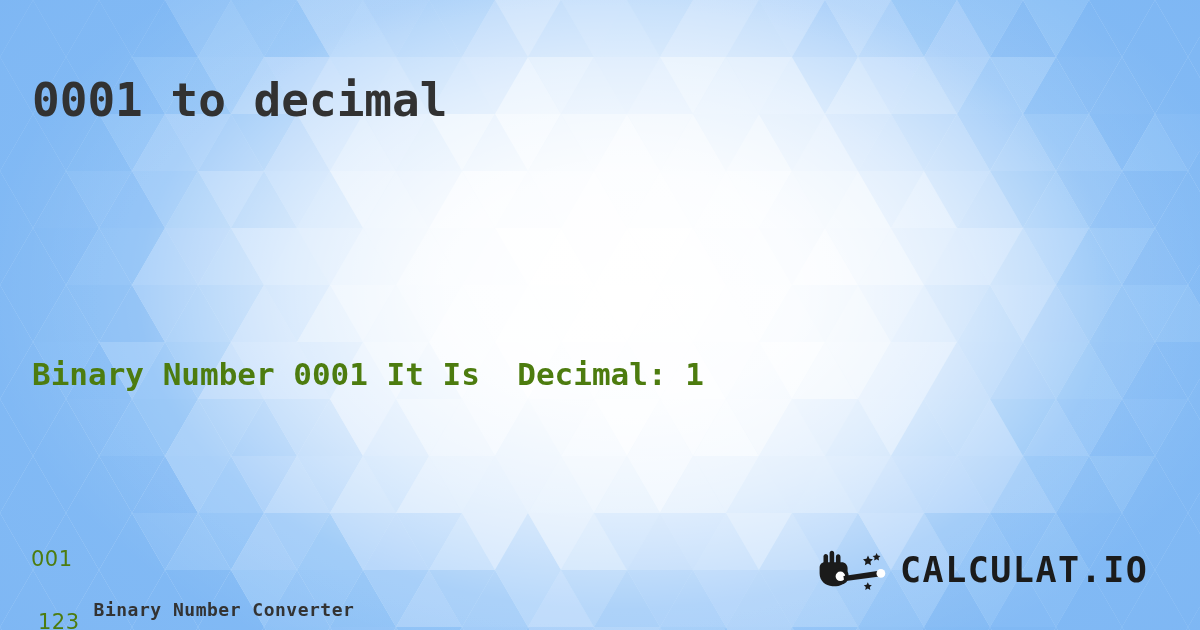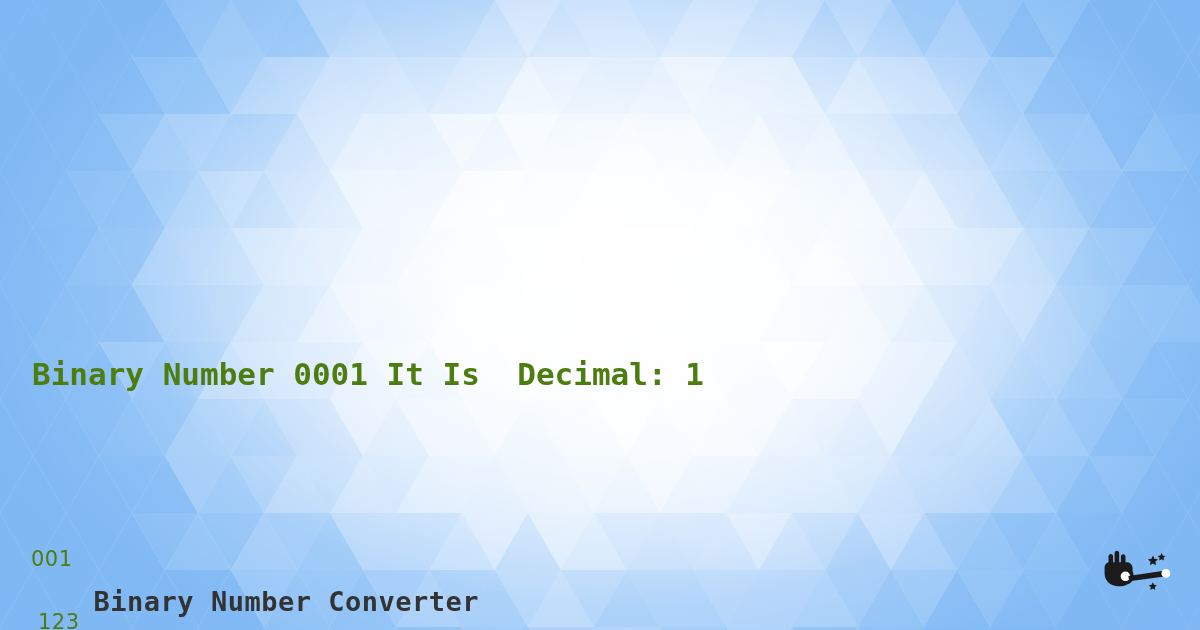--- a/index.html
+++ b/index.html
@@ -126,27 +126,27 @@
     font-weight: 400;
     line-height: 23px;
     color: #4d7c0f;
     letter-spacing: 0.5px;
     margin-right: 14px;
   }
   #brand-mark .mark-row { display: block; white-space: pre; }
   #brand-mark .mark-row.lower { padding-left: 7px; margin-top: 40px; }
   #brand-name {
     font-family: "DejaVu Sans Mono", monospace;
-    font-size: 27px;
+    font-size: 18px;
     font-weight: 700;
     color: #333333;
     white-space: pre;
     letter-spacing: 0.5px;
     position: relative;
-    top: 10px;
+    top: 18px;
   }
 
   #logo {
     position: absolute;
     right: 15px;
     top: 8px;
     display: flex;
     align-items: center;
     height: 46px;
   }
@@ -833,20 +833,21 @@
           <polygon points="1287.0,798.0 1320.0,741.0 1353.0,798.0" fill="rgb(130,186,245)"></polygon>
           <polygon points="1320.0,741.0 1353.0,798.0 1386.0,741.0" fill="rgb(130,186,245)"></polygon>
         </g>
     </svg>
   </div>
   <div id="bg-wash"></div>
   <div id="bg-edge"></div>
 
   <div id="content">
 
+    <h1 id="page-title" class="nosel">0001 to decimal</h1>
 
 
     <div id="result" class="nosel">Binary Number 0001 It Is  Decimal: 1</div>
 
     <div id="footer">
 
       <div id="brand">
         <div id="brand-mark" class="nosel">
           <span class="mark-row">001</span>
           <span class="mark-row lower">123</span>
@@ -872,19 +873,24 @@
               <path d="M33.4 28.0 L70.6 22.6 L71.5 28.2 L34.2 33.2 Z"></path>
               <circle cx="70.9" cy="25.4" r="4.4" fill="#ffffff"></circle>
 
               <path d="M58.0 7.6l1.5 3.2 3.4.5-2.5 2.4.6 3.5-3.0-1.7-3.1 1.7.6-3.5-2.5-2.4 3.5-.5z"></path>
               <path d="M66.6 5.0l1.2 2.5 2.7.4-2.0 1.9.5 2.8-2.4-1.3-2.5 1.3.5-2.8-2.0-1.9 2.8-.4z"></path>
               <path d="M57.8 34.2l1.2 2.6 2.8.4-2.0 1.9.5 2.8-2.5-1.3-2.5 1.3.5-2.8-2.0-1.9 2.8-.4z"></path>
             </g>
           </svg>
         </span>
 
+        <span id="logo-text">
+          <svg width="285" height="40" viewBox="0 0 285 40" aria-hidden="true">
+            <text id="logo-svg-text" x="0" y="31" font-family="&quot;DejaVu Sans Mono&quot;, monospace" font-size="35" font-weight="700" letter-spacing="1.5" fill="#1b1b1b">CALCULAT.IO</text>
+          </svg>
+        </span>
 
       </div>
 
     </div>
 
   </div>
 </div>
 
 </body></html>

